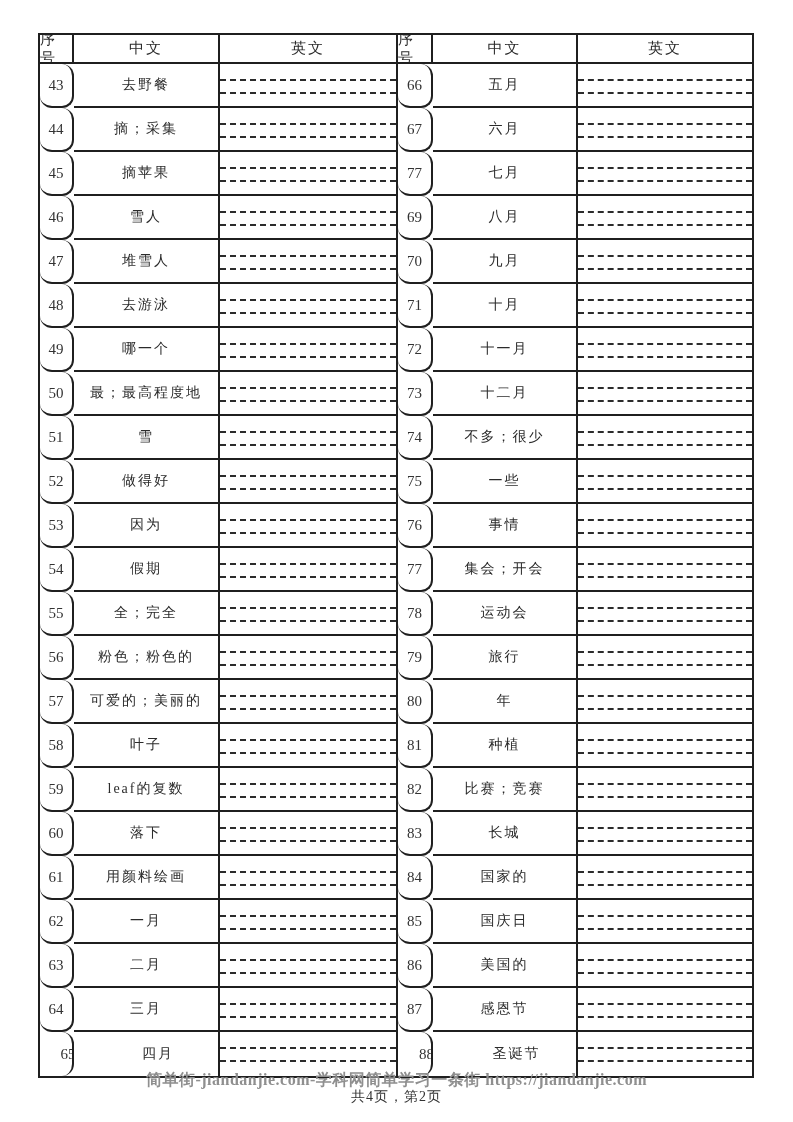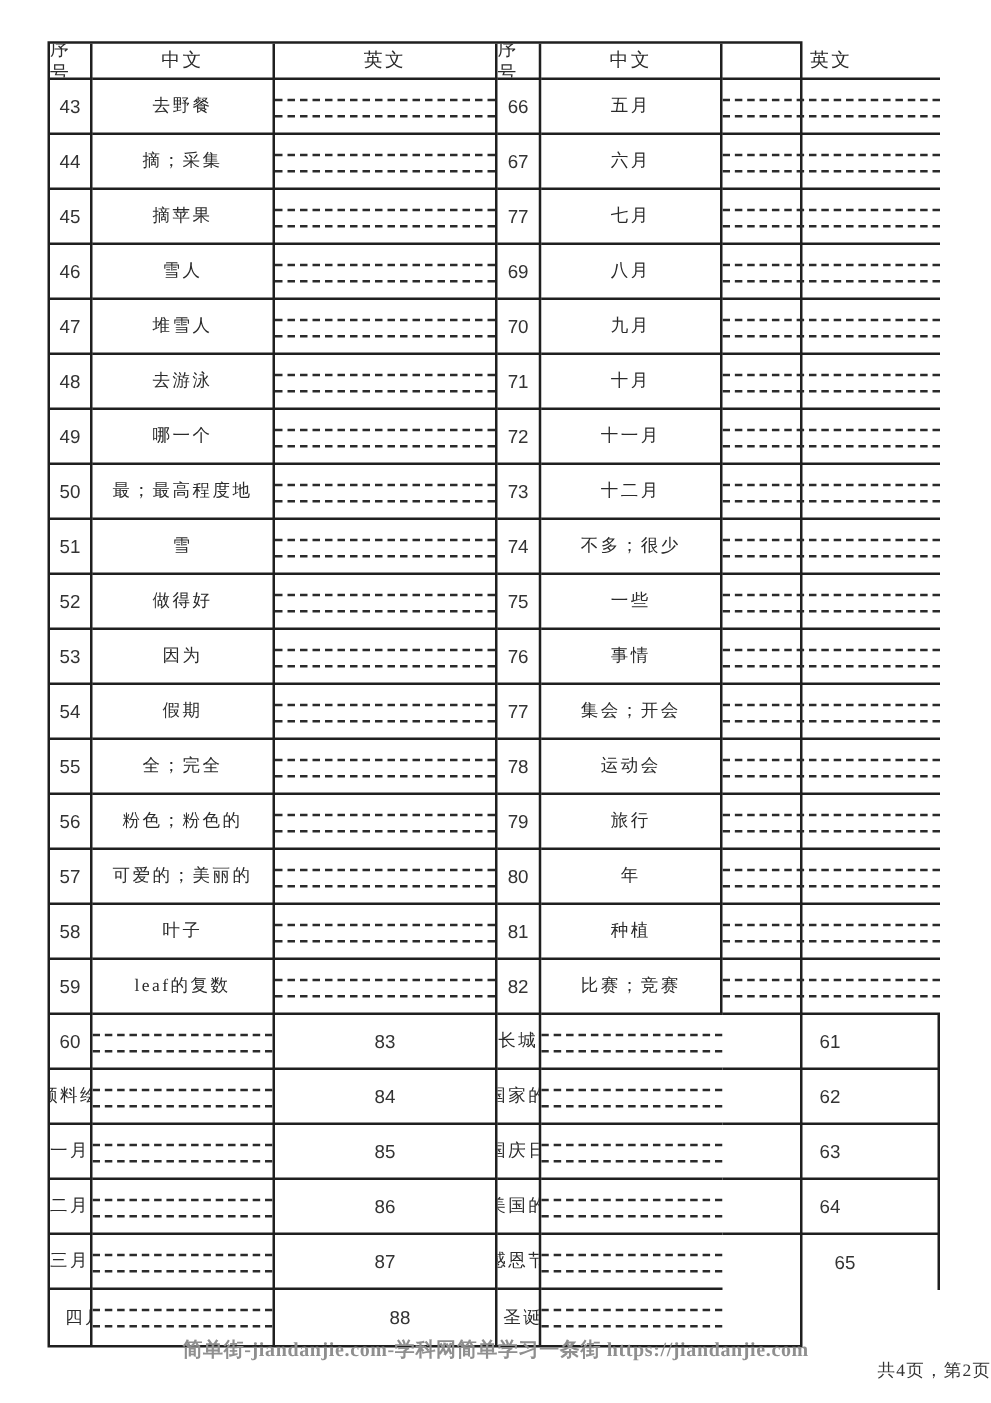--- a/index.html
+++ b/index.html
@@ -17,21 +17,21 @@
     font-family:"Liberation Serif","DejaVu Serif",serif;
     color:var(--text-color);
     overflow:hidden;
     position:relative;
   }
   .page{position:absolute;inset:0;}
   .vocab-table{
     position:absolute;
     left:38px;
     top:33px;
-    width:604px;
+    width:716px;
     border:2px solid var(--border-color);
     display:grid;
     grid-template-columns:34px 146px 178px 35px 145px 174px;
     grid-template-rows:29px repeat(23,44px);
     background:var(--page-bg);
   }
   .cell{
     border-right:2px solid var(--border-color);
     border-bottom:2px solid var(--border-color);
     display:flex;
@@ -41,24 +41,25 @@
     overflow:hidden;
   }
   .cell.col-last{border-right:none;}
   .cell.row-last{border-bottom:none;padding-left:24px;}
   .cell.header{
     font-size:15px;
     letter-spacing:2px;
     color:var(--text-color);
   }
   .cell.num{
-    font-family:Liberation Sans, sans-serif;
+    font-family:Liberation Serif, serif;
     font-size:15px;
     color:var(--num-color);
     letter-spacing:0;
+    border-radius:12px;
   }
   .cell.cn{
     font-size:14px;
     letter-spacing:2px;
     white-space:nowrap;
   }
   .cell.en{justify-content:flex-start;}
   .guide-line{
     position:absolute;
     left:0;right:0;
@@ -74,21 +75,21 @@
     text-align:center;
     font-size:16px;
     letter-spacing:0.5px;
     color:var(--watermark-color);
     font-weight:bold;
   }
   .pageinfo{
     position:absolute;
     left:0;right:0;
     top:1088px;
-    text-align:right;
+    text-align:center;
     font-size:14px;
     letter-spacing:1px;
     color:var(--num-color);
   }
 </style>
 </head>
 <body>
 
 <div class="page">
   <div class="vocab-table" id="vocab-table">
@@ -296,20 +297,21 @@
         <div class="guide-line l1"></div>
         <div class="guide-line l2"></div>
       </div>
       <div class="cell num">82</div>
       <div class="cell cn">比赛；竞赛</div>
       <div class="cell en col-last">
         <div class="guide-line l1"></div>
         <div class="guide-line l2"></div>
       </div>
       <div class="cell num">60</div>
+      <div class="cell cn">落下</div>
       <div class="cell en">
         <div class="guide-line l1"></div>
         <div class="guide-line l2"></div>
       </div>
       <div class="cell num">83</div>
       <div class="cell cn">长城</div>
       <div class="cell en col-last">
         <div class="guide-line l1"></div>
         <div class="guide-line l2"></div>
       </div>

